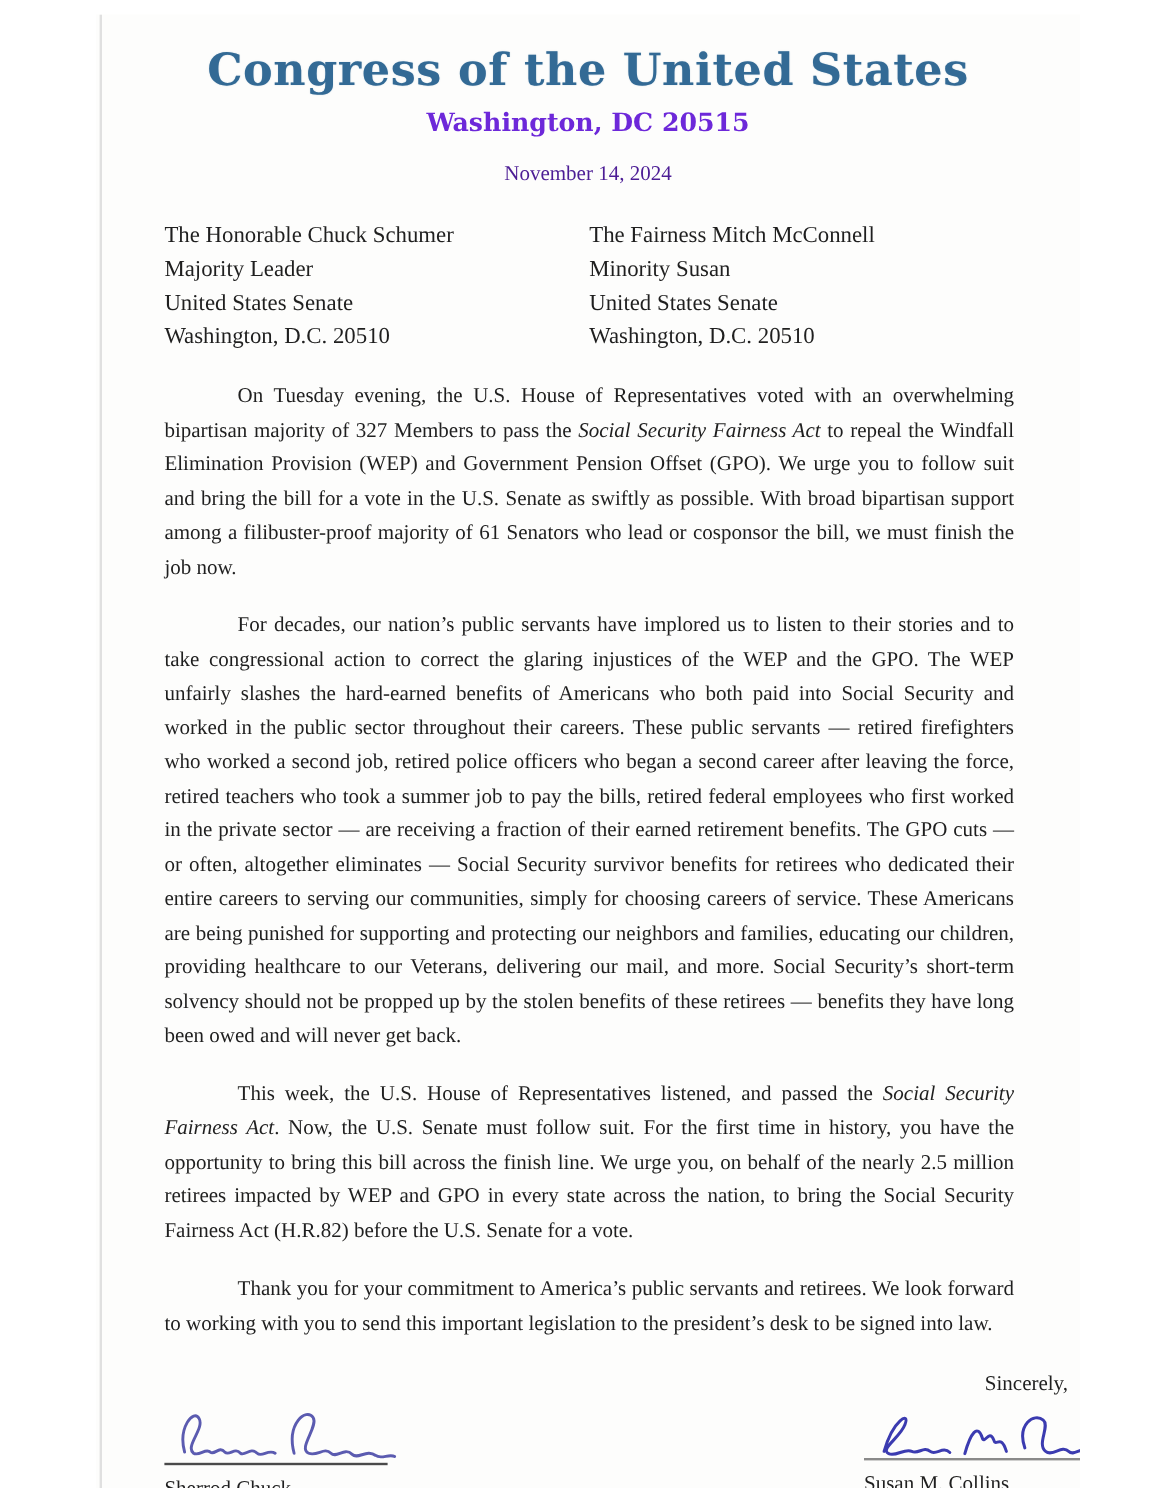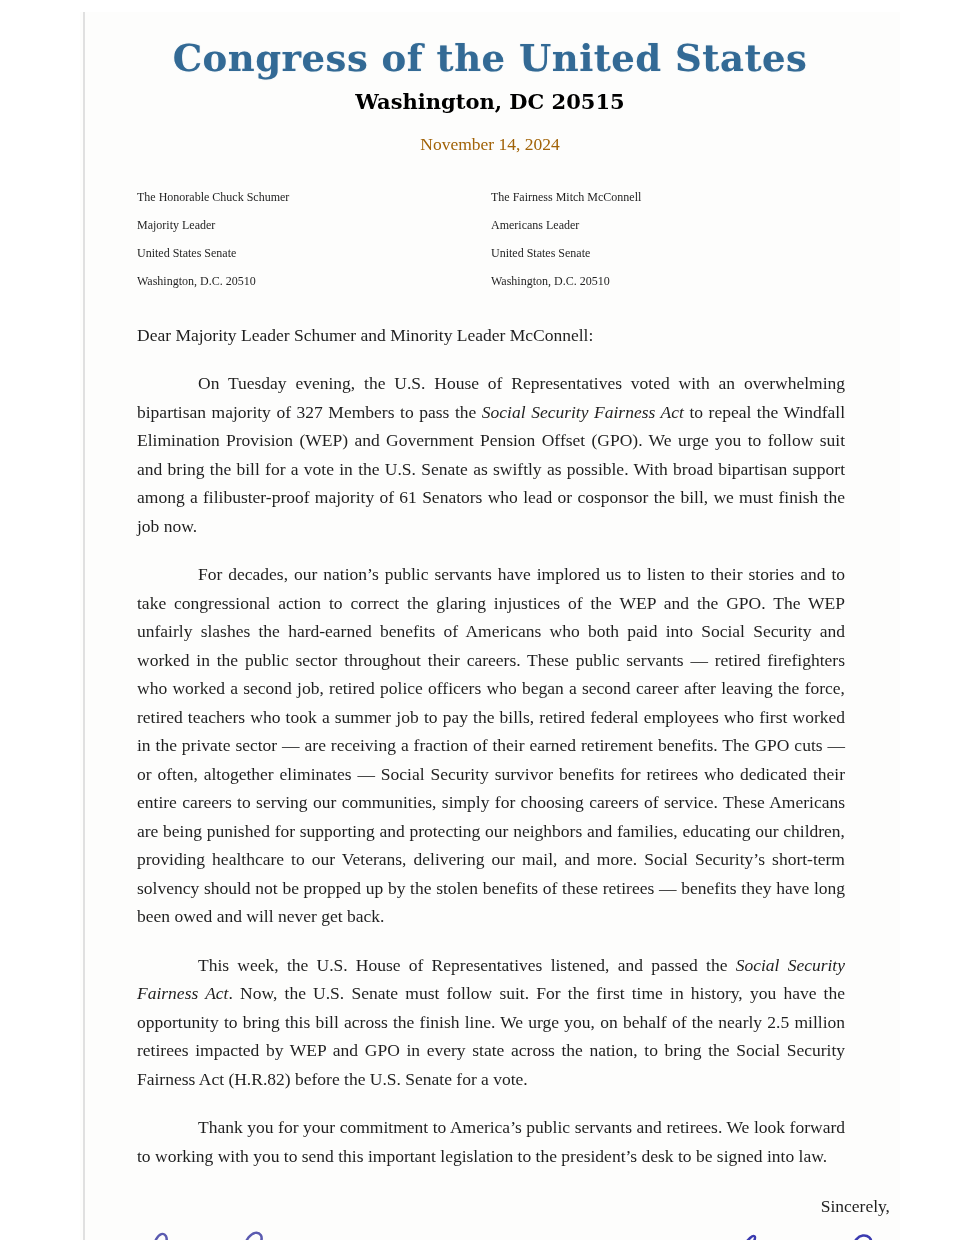--- a/index.html
+++ b/index.html
@@ -29,35 +29,35 @@
     line-height: 44px;
     color: #336a95;
     letter-spacing: 0.5px;
     text-shadow: 0 0 1px rgba(51,106,149,0.35);
   }
   .letterhead-subtitle {
     font-family: "DejaVu Serif", serif;
     font-weight: bold;
     font-size: 21px;
     line-height: 26px;
-    color: #000000;
+    color: #6d28d9;
     margin-top: 9px;
   }
   .letter-date {
     font-size: 17.5px;
     margin-top: 19px;
-    color: #a16207;
+    color: #4c1d95;
   }
   
   .recipients {
     display: flex;
     margin: 28px 55px 0 57px;
   }
   .recipient { width: 405px; }
-  .recipient-line { font-size: 12px; line-height: 28px; }
+  .recipient-line { font-size: 19px; line-height: 28px; }
   
   .salutation {
     margin: 26px 55px 0 57px;
     font-size: 17.5px;
     line-height: 28px;
   }
   .letter-body { margin: 0 55px 0 57px; }
   .letter-body p {
     font-size: 17.5px;
     line-height: 28.5px;
@@ -103,27 +103,26 @@
 
   <div class="recipients">
     <div class="recipient">
       <div class="recipient-line">The Honorable Chuck Schumer</div>
       <div class="recipient-line">Majority Leader</div>
       <div class="recipient-line">United States Senate</div>
       <div class="recipient-line">Washington, D.C. 20510</div>
     </div>
     <div class="recipient">
       <div class="recipient-line">The Fairness Mitch McConnell</div>
-      <div class="recipient-line">Americans Leader</div>
+      <div class="recipient-line">Minority Susan</div>
       <div class="recipient-line">United States Senate</div>
       <div class="recipient-line">Washington, D.C. 20510</div>
     </div>
   </div>
 
-  <div class="salutation">Dear Majority Leader Schumer and Minority Leader McConnell:</div>
 
   <div class="letter-body">
     <p><span>On Tuesday evening, the U.S. House of Representatives voted with an overwhelming bipartisan majority of 327 Members to pass the </span><em>Social Security Fairness Act</em><span> to repeal the Windfall Elimination Provision (WEP) and Government Pension Offset (GPO). We urge you to follow suit and bring the bill for a vote in the U.S. Senate as swiftly as possible. With broad bipartisan support among a filibuster-proof majority of 61 Senators who lead or cosponsor the bill, we must finish the job now.</span></p>
     <p><span>For decades, our nation’s public servants have implored us to listen to their stories and to take congressional action to correct the glaring injustices of the WEP and the GPO. The WEP unfairly slashes the hard-earned benefits of Americans who both paid into Social Security and worked in the public sector throughout their careers. These public servants — retired firefighters who worked a second job, retired police officers who began a second career after leaving the force, retired teachers who took a summer job to pay the bills, retired federal employees who first worked in the private sector — are receiving a fraction of their earned retirement benefits. The GPO cuts — or often, altogether eliminates — Social Security survivor benefits for retirees who dedicated their entire careers to serving our communities, simply for choosing careers of service. These Americans are being punished for supporting and protecting our neighbors and families, educating our children, providing healthcare to our Veterans, delivering our mail, and more. Social Security’s short-term solvency should not be propped up by the stolen benefits of these retirees — benefits they have long been owed and will never get back.</span></p>
     <p><span>This week, the U.S. House of Representatives listened, and passed the </span><em>Social Security Fairness Act</em><span>. Now, the U.S. Senate must follow suit. For the first time in history, you have the opportunity to bring this bill across the finish line. We urge you, on behalf of the nearly 2.5 million retirees impacted by WEP and GPO in every state across the nation, to bring the Social Security Fairness Act (H.R.82) before the U.S. Senate for a vote.</span></p>
     <p><span>Thank you for your commitment to America’s public servants and retirees. We look forward to working with you to send this important legislation to the president’s desk to be signed into law.</span></p>
   </div>
 
   <div class="closing">Sincerely,</div>
 

